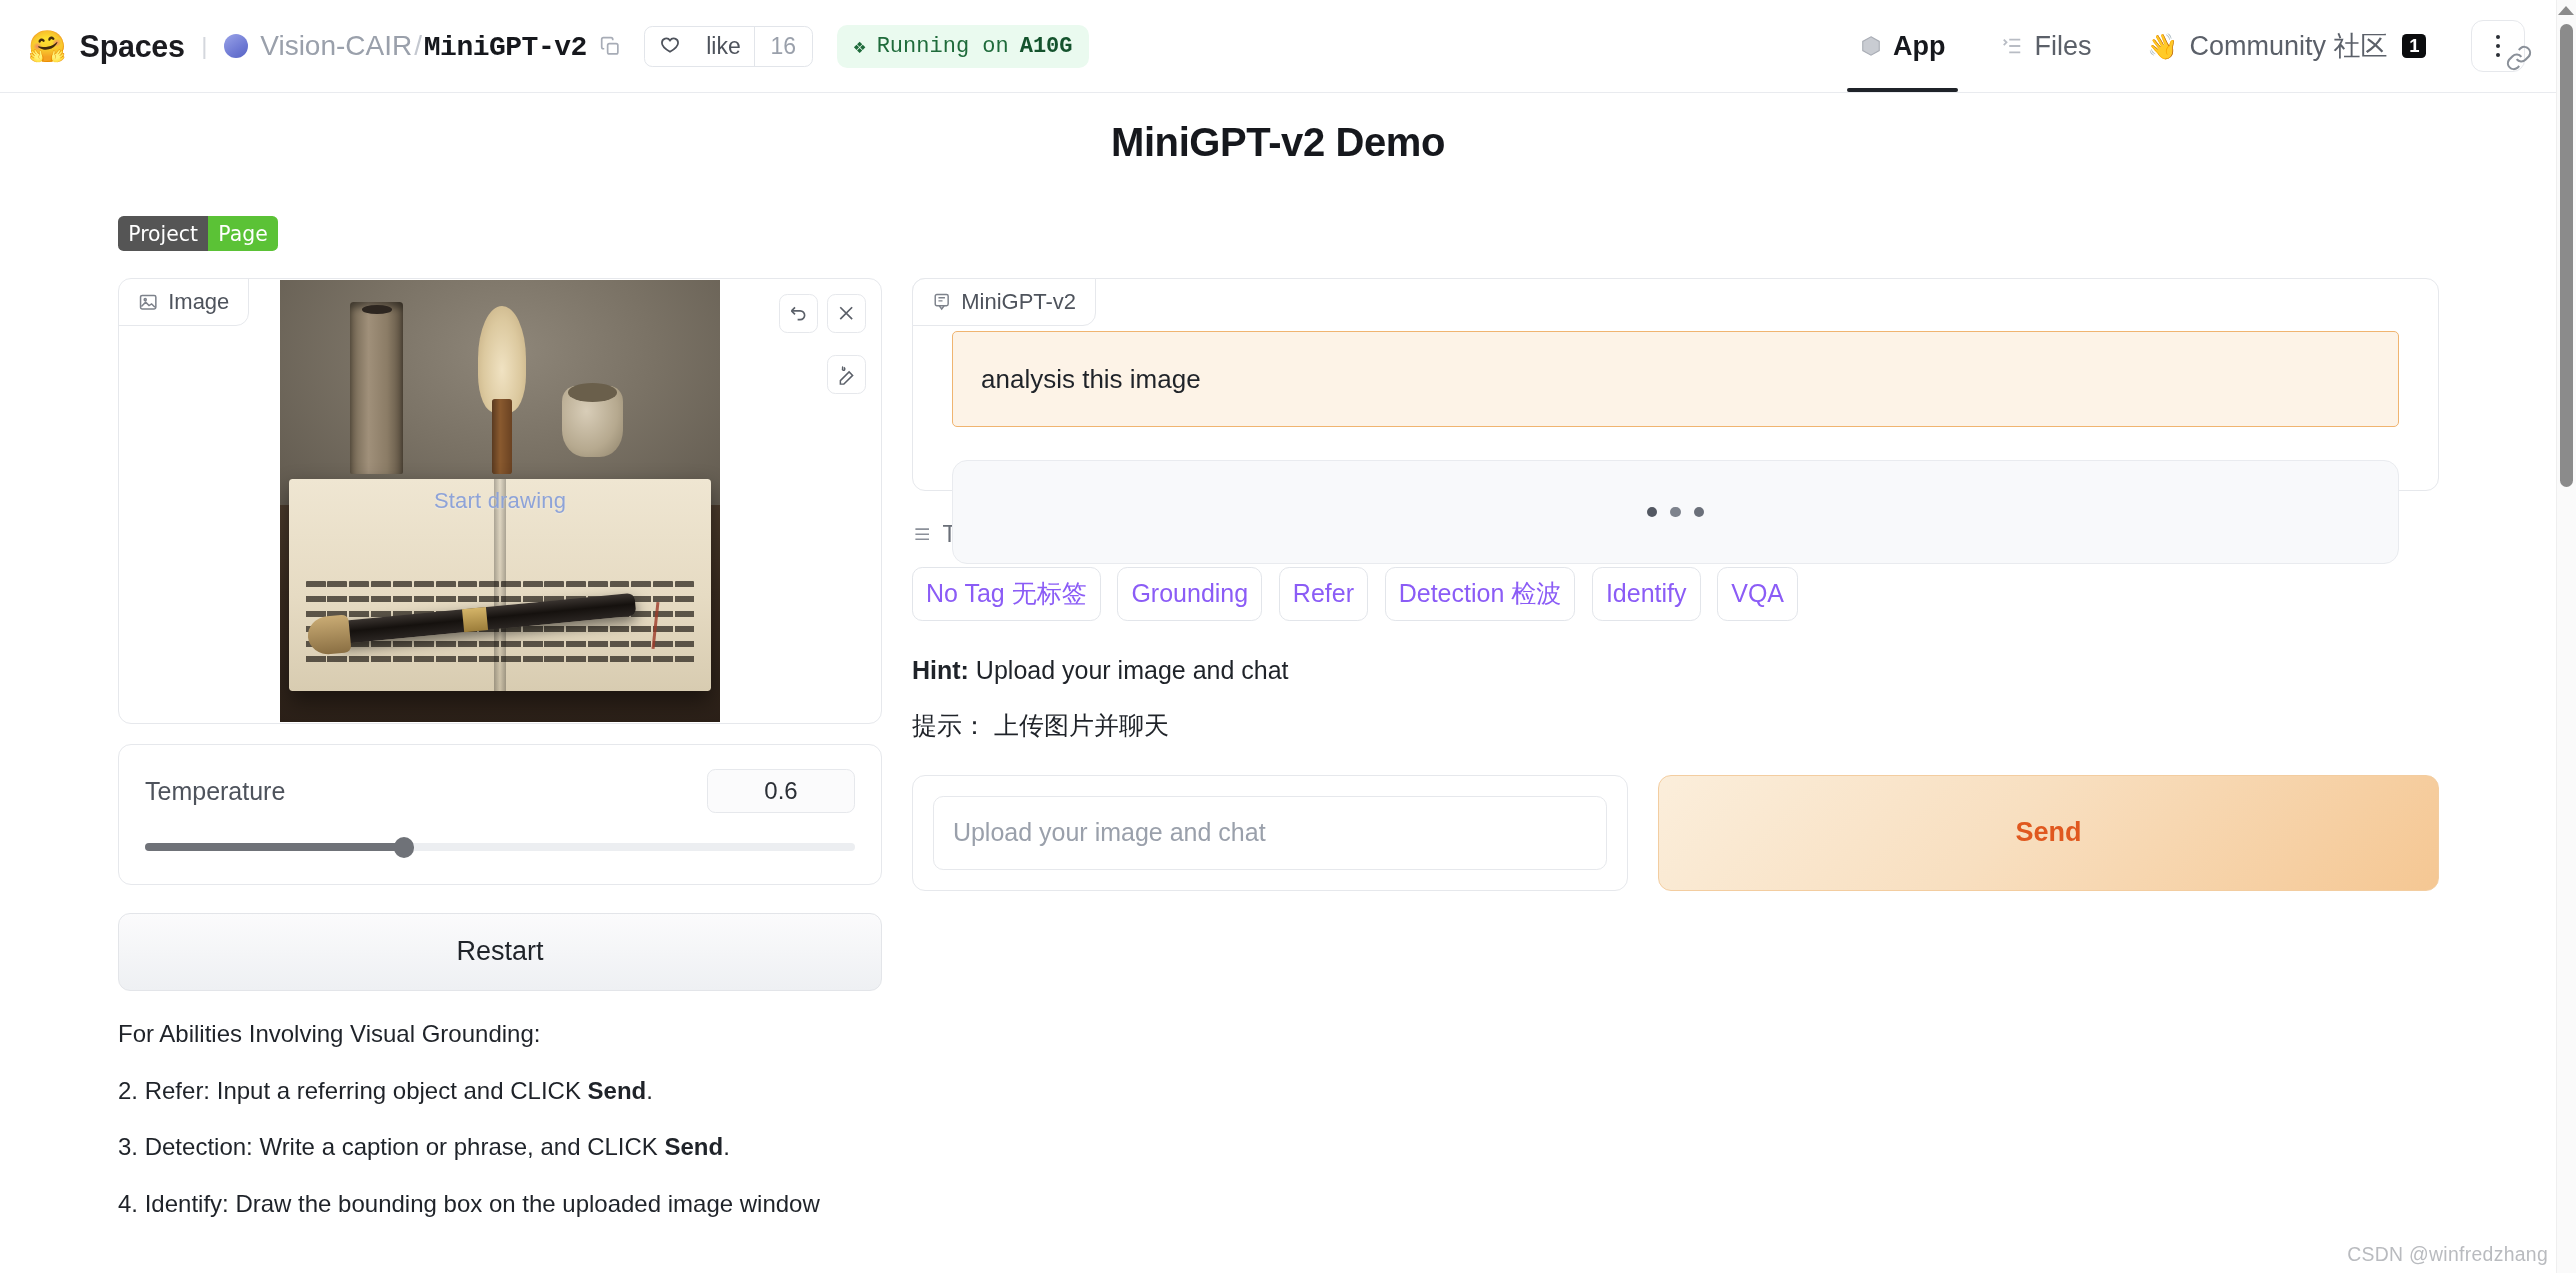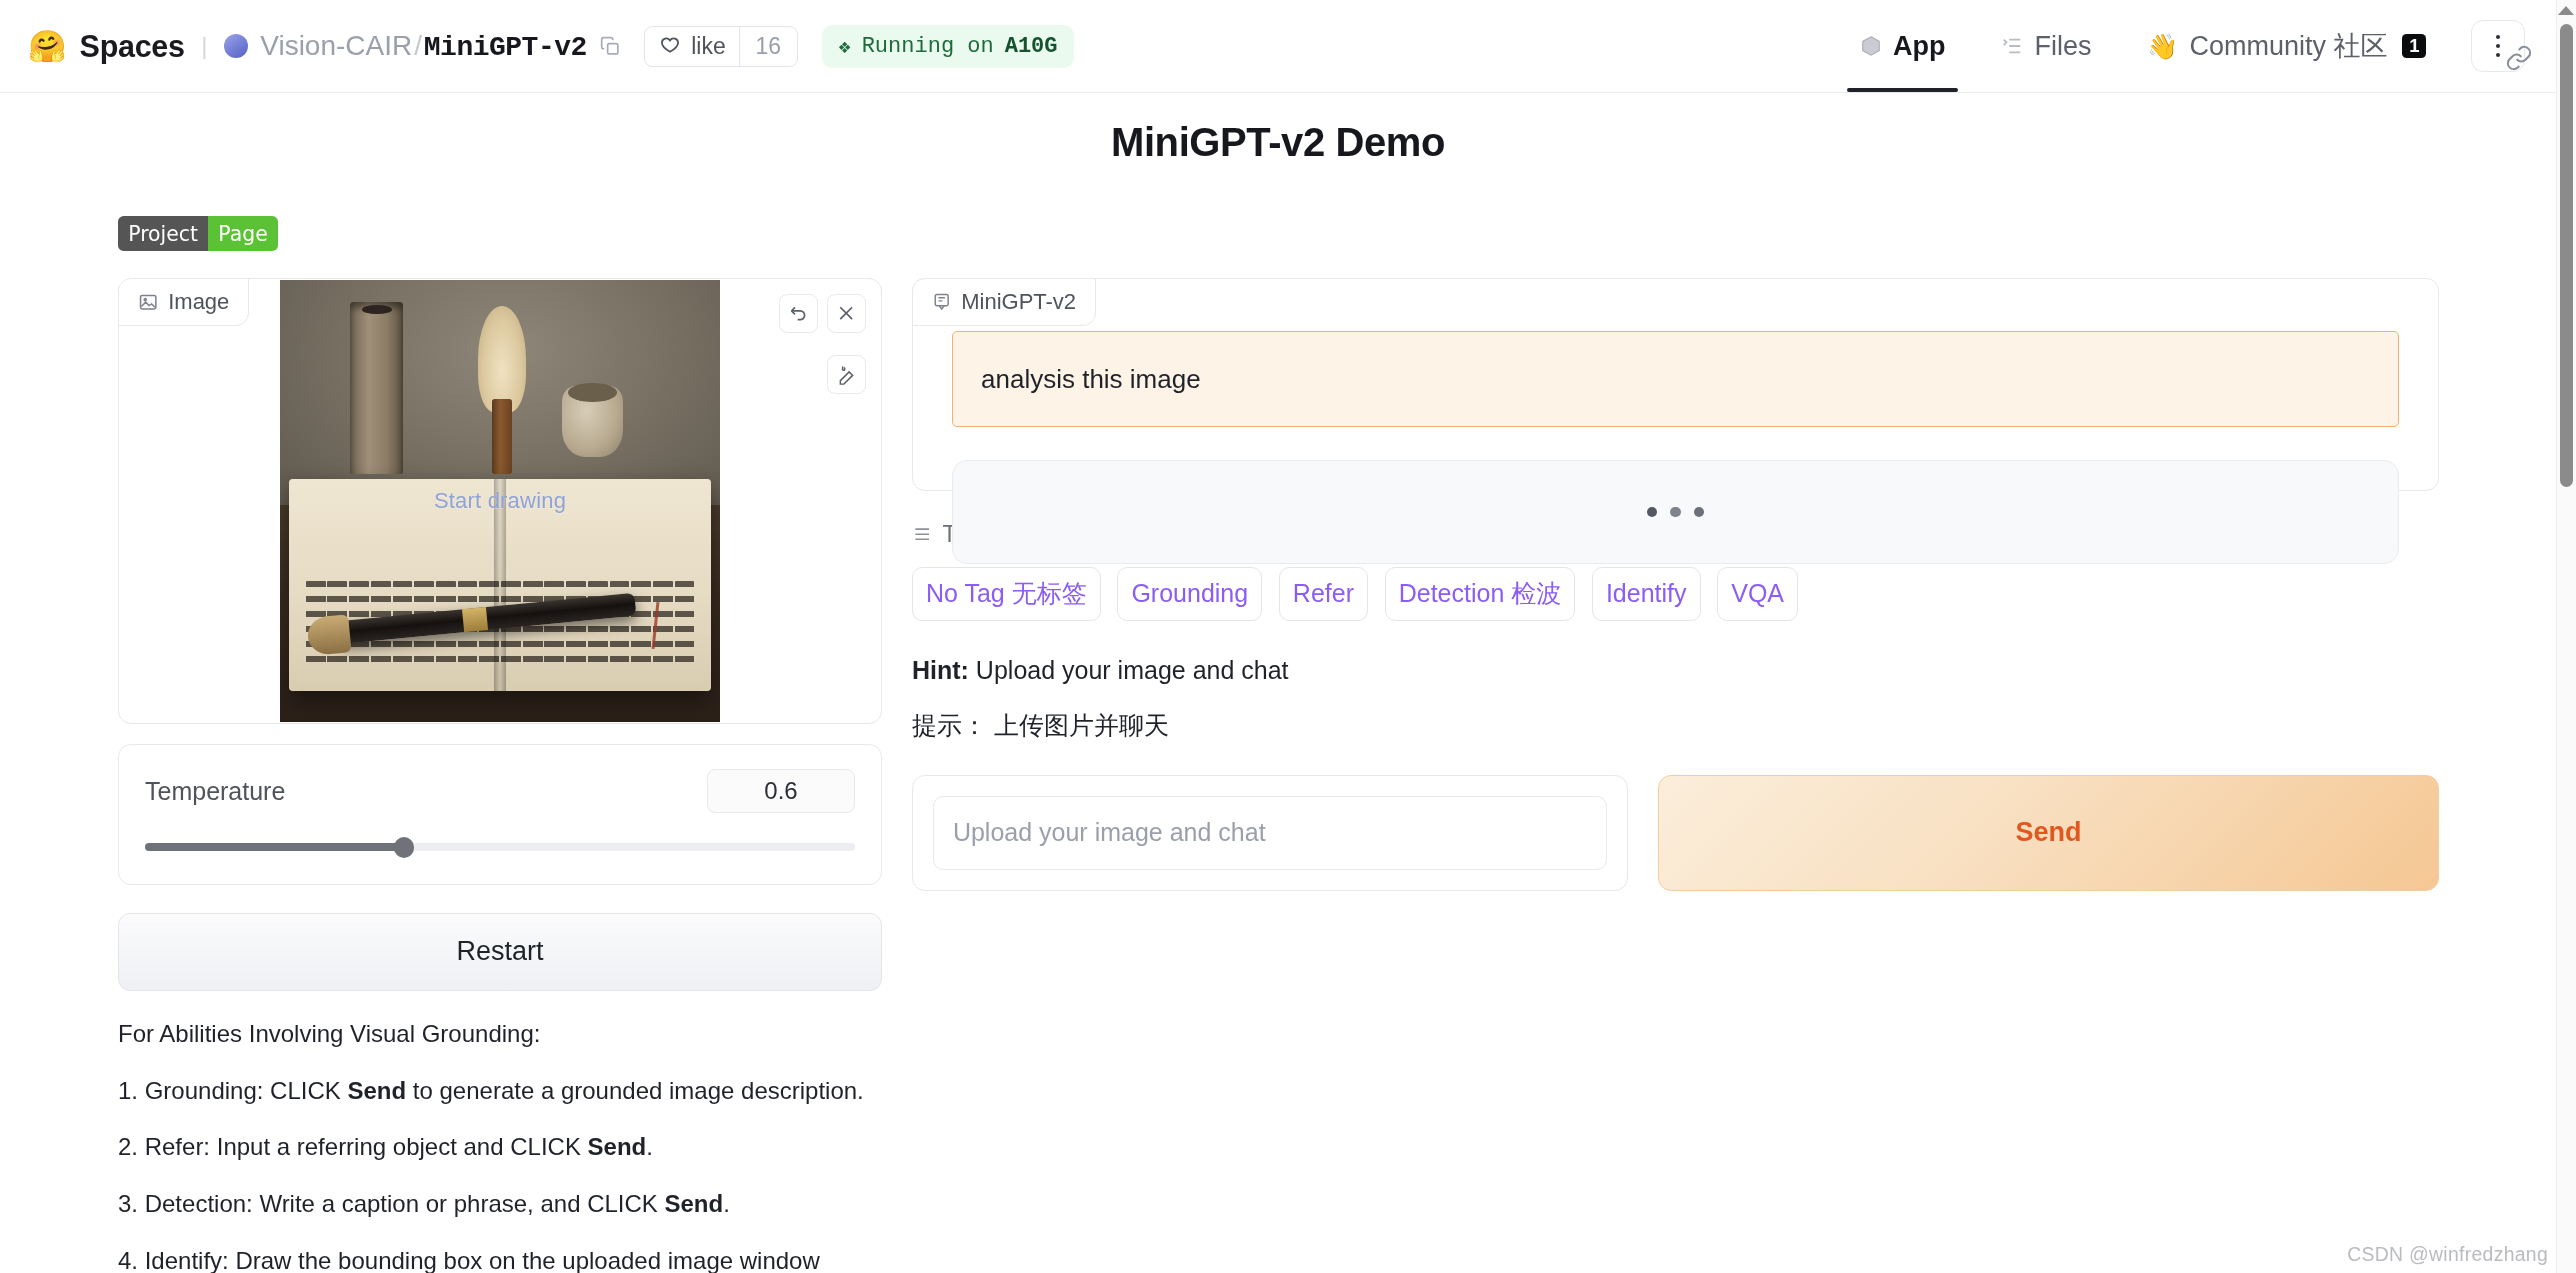--- a/index.html
+++ b/index.html
@@ -44,21 +44,21 @@
   .hf-copy-icon {
     margin-left: 13px; color: #a7acb6; display: flex; align-items: center;
   }
 
   .hf-like-group {
     display: flex; margin-left: 24px;
     border: 0.9px solid #e2e5ea; border-radius: 8.3px;
     height: 41px; overflow: hidden; background: #fff;
   }
   .hf-like-btn {
-    display: flex; align-items: center; gap: 10px;
+    display: flex; align-items: center; gap: 25px;
     padding: 0 13px 0 14px; font-size: 23px; color: #4e535c;
   }
   .hf-like-count {
     display: flex; align-items: center; padding: 0 15.7px;
     border-left: 0.9px solid #e2e5ea; font-size: 23px; color: #9aa0ab;
   }
 
   .hf-running {
     display: flex; align-items: center; gap: 11px;
     margin-left: 24px; height: 43px; padding: 0 16.7px;
@@ -525,23 +525,20 @@
       <div class="fill"></div>
       <div class="knob"></div>
     </div>
   </div>
 
   <div class="restart-btn">Restart</div>
 
   <div class="instructions">
     <p>For Abilities Involving Visual Grounding:</p>
     <p>
-      <span>1. Grounding: CLICK </span><b>Send</b><span> to generate a grounded image description.</span>
-    </p>
-    <p>
       <span>2. Refer: Input a referring object and CLICK </span><b>Send</b><span>.</span>
     </p>
     <p>
       <span>3. Detection: Write a caption or phrase, and CLICK </span><b>Send</b><span>.</span>
     </p>
     <p>
       <span>4. Identify: Draw the bounding box on the uploaded image window </span>
     </p>
 
   </div>

